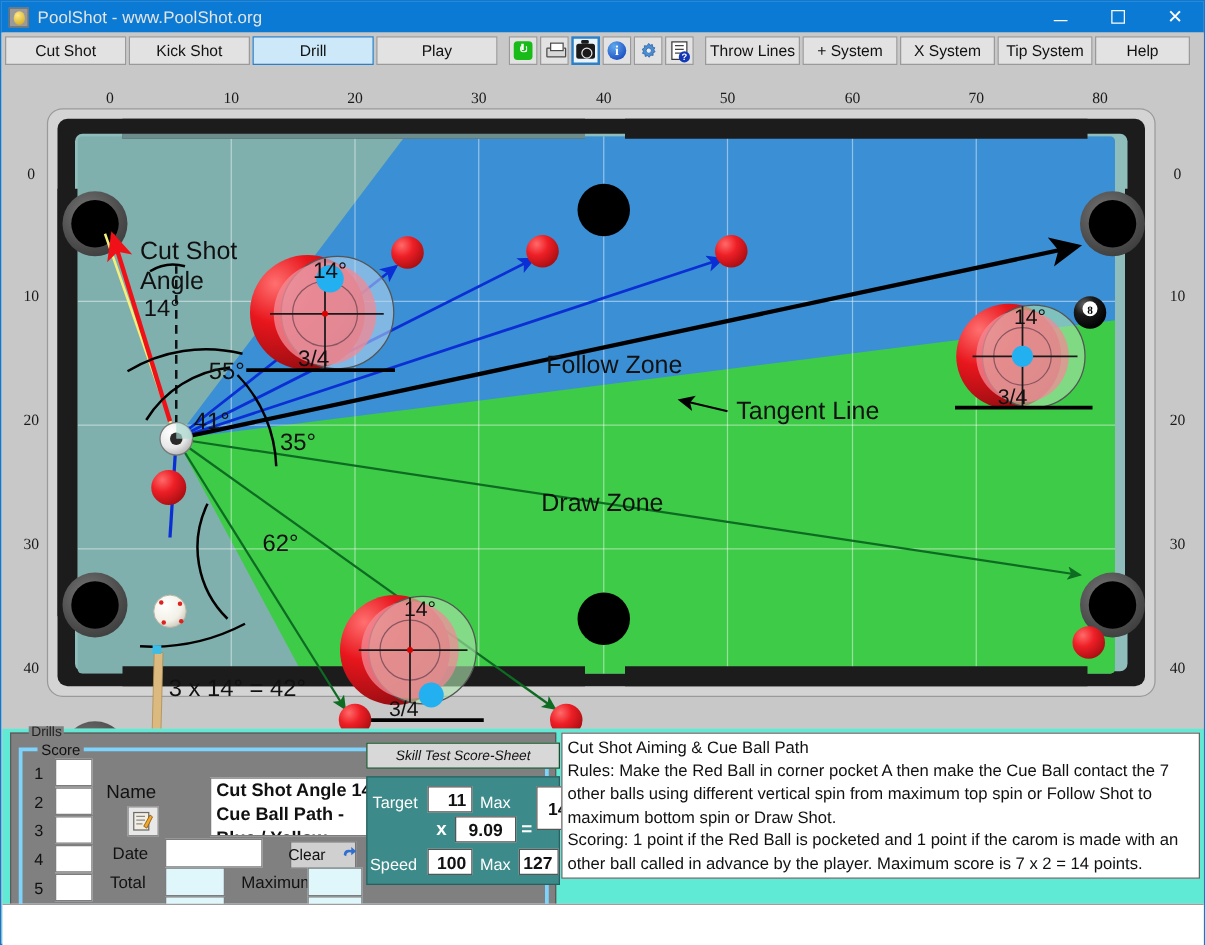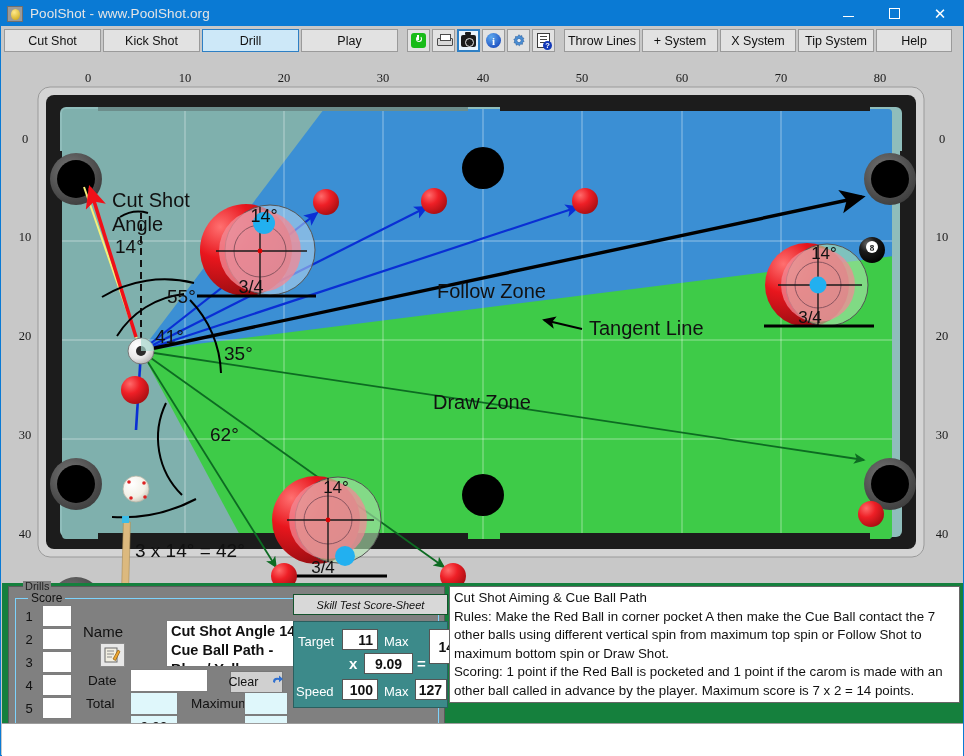--- a/index.html
+++ b/index.html
@@ -126,34 +126,34 @@
   
   #diagram-wrap {
     position: absolute; left: 1px; top: 54px; width: 961px; height: 528px;
     background: #c8c8c8; overflow: hidden;
   }
   #diagram-svg { display: block; }
 
   
   #bottom {
     position: absolute; left: 1px; top: 582px; width: 961px; height: 173px;
-    background: #15803d;
+    background: #5eead4;
   }
   #drills-group {
     position: absolute; left: 6px; top: 3px; width: 437px; height: 146px;
     border: 1px solid #5a5a5a; background: #808080;
   }
   #drills-label {
     position: absolute; left: 14px; top: -6px; font-size: 11px; color: #222;
     background: #808080; padding: 0 2px; height: 10px; overflow: hidden;
     line-height: 11px;
   }
   #score-group {
     position: absolute; left: 6px; top: 11px; width: 424px; height: 128px;
-    border: 1px solid #7dd3fc;
+    border: 3px solid #7dd3fc;
   }
   #score-label {
     position: absolute; left: 12px; top: -8px; font-size: 12px; color: #111;
     background: #808080; padding: 0 3px;
   }
   .score-row-num {
     position: absolute; font-size: 13px; color: #111; width: 14px;
     text-align: center;
   }
   .score-box {

